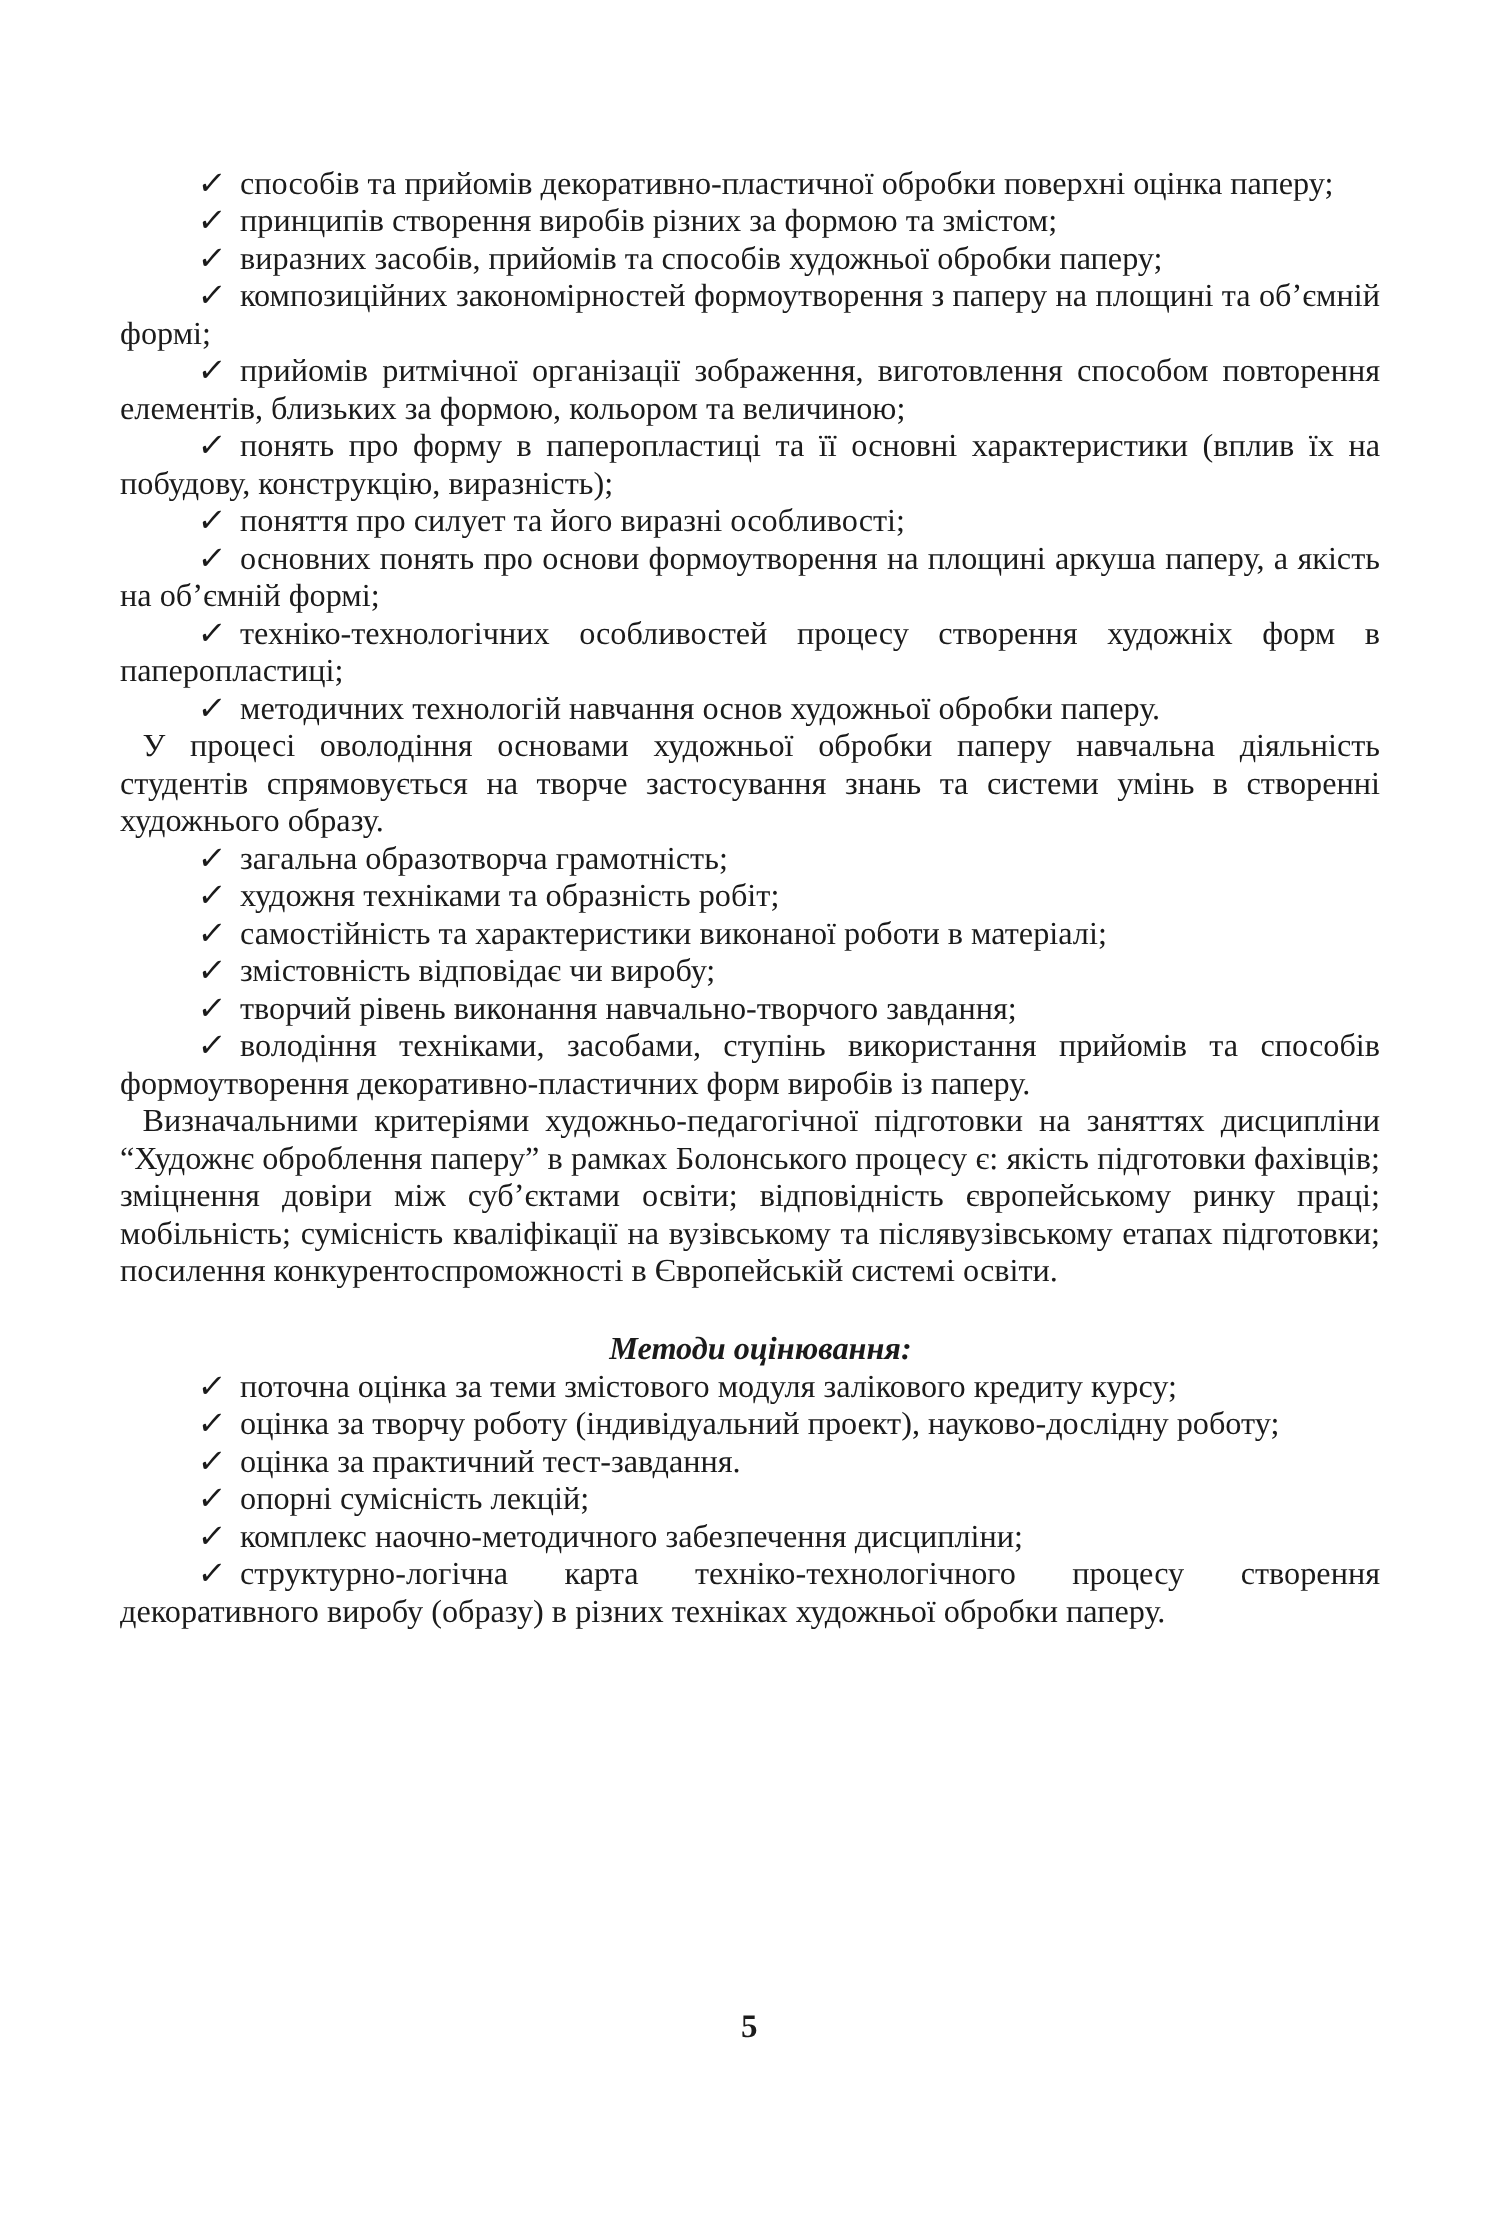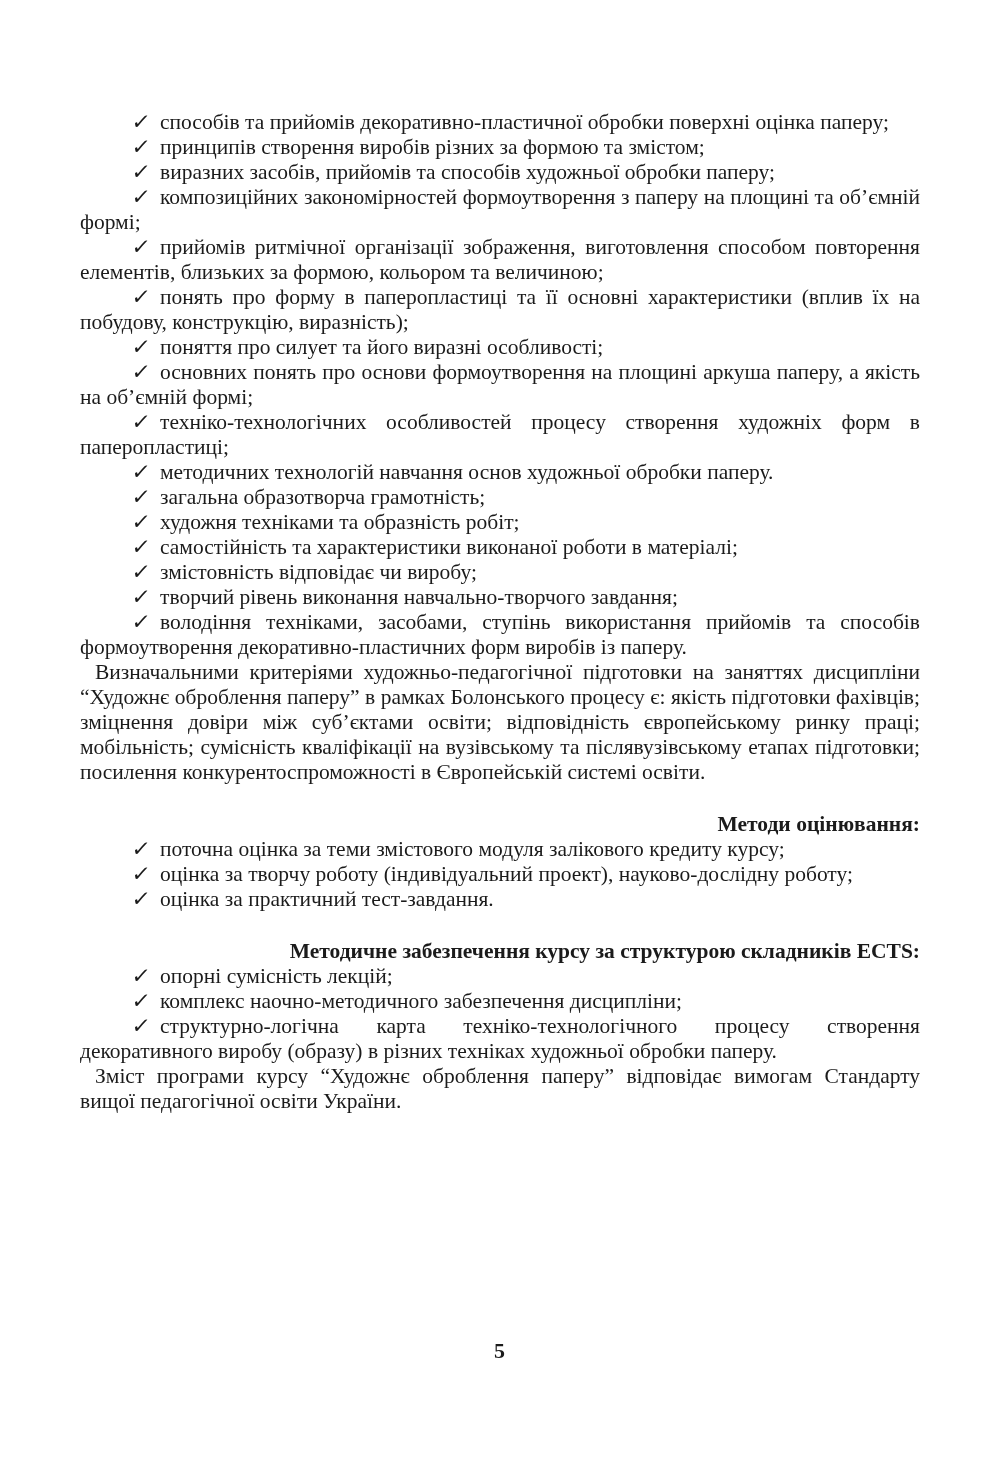--- a/index.html
+++ b/index.html
@@ -36,21 +36,22 @@
   p.para { text-indent: 15px; }
   p.emphasis {
     text-indent: 15px;
     font-weight: bold;
     font-style: italic;
   }
   p.heading {
     text-indent: 14px;
     font-weight: bold;
     margin-top: 27px !important;
-    text-align: right;
+    text-align: center;
+    font-style: italic;
   }
   .check {
     display: inline-block;
     margin-right: 10px;
     font-style: normal;
     transform: skewX(-8deg);
   }
   .page-number {
     position: absolute;
     top: 1338px;
@@ -71,41 +72,40 @@
     <p class="bullet"><span class="check">✓</span><span>принципів створення виробів різних за формою та змістом;</span></p>
     <p class="bullet"><span class="check">✓</span><span>виразних засобів, прийомів та способів художньої обробки паперу;</span></p>
     <p class="bullet"><span class="check">✓</span><span>композиційних закономірностей формоутворення з паперу на площині та об’ємній формі;</span></p>
     <p class="bullet"><span class="check">✓</span><span>прийомів ритмічної організації зображення, виготовлення способом повторення елементів, близьких за формою, кольором та величиною;</span></p>
     <p class="bullet"><span class="check">✓</span><span>понять про форму в паперопластиці та її основні характеристики (вплив їх на побудову, конструкцію, виразність);</span></p>
     <p class="bullet"><span class="check">✓</span><span>поняття про силует та його виразні особливості;</span></p>
     <p class="bullet"><span class="check">✓</span><span>основних понять про основи формоутворення на площині аркуша паперу, а якість на об’ємній формі;</span></p>
     <p class="bullet"><span class="check">✓</span><span>техніко-технологічних особливостей процесу створення художніх форм в паперопластиці;</span></p>
     <p class="bullet"><span class="check">✓</span><span>методичних технологій навчання основ художньої обробки паперу.</span></p>
 
+    <p class="para">У процесі оволодіння основами художньої обробки паперу навчальна діяльність студентів спрямовується на творче застосування знань та системи умінь в створенні художнього образу.</p>
 
 
     <p class="bullet"><span class="check">✓</span><span>загальна образотворча грамотність;</span></p>
     <p class="bullet"><span class="check">✓</span><span>художня техніками та образність робіт;</span></p>
     <p class="bullet"><span class="check">✓</span><span>самостійність та характеристики виконаної роботи в матеріалі;</span></p>
     <p class="bullet"><span class="check">✓</span><span>змістовність відповідає чи виробу;</span></p>
     <p class="bullet"><span class="check">✓</span><span>творчий рівень виконання навчально-творчого завдання;</span></p>
     <p class="bullet"><span class="check">✓</span><span>володіння техніками, засобами, ступінь використання прийомів та способів формоутворення декоративно-пластичних форм виробів із паперу.</span></p>
 
     <p class="para">Визначальними критеріями художньо-педагогічної підготовки на заняттях дисципліни “Художнє оброблення паперу” в рамках Болонського процесу є: якість підготовки фахівців; зміцнення довіри між суб’єктами освіти; відповідність європейському ринку праці; мобільність; сумісність кваліфікації на вузівському та післявузівському етапах підготовки; посилення конкурентоспроможності в Європейській системі освіти.</p>
 
     <p class="heading">Методи оцінювання:</p>
 
     <p class="bullet"><span class="check">✓</span><span>поточна оцінка за теми змістового модуля залікового кредиту курсу;</span></p>
     <p class="bullet"><span class="check">✓</span><span>оцінка за творчу роботу (індивідуальний проект), науково-дослідну роботу;</span></p>
     <p class="bullet"><span class="check">✓</span><span>оцінка за практичний тест-завдання.</span></p>
 
-    <p class="heading">Методичне забезпечення курсу за структурою складників ECTS:</p>
 
     <p class="bullet"><span class="check">✓</span><span>опорні сумісність лекцій;</span></p>
     <p class="bullet"><span class="check">✓</span><span>комплекс наочно-методичного забезпечення дисципліни;</span></p>
     <p class="bullet"><span class="check">✓</span><span>структурно-логічна карта техніко-технологічного процесу створення декоративного виробу (образу) в різних техніках художньої обробки паперу.</span></p>
 
-    <p class="para">Зміст програми курсу “Художнє оброблення паперу” відповідає вимогам Стандарту вищої педагогічної освіти України.</p>
 
   </main>
 
   <div class="page-number">5</div>
 </div>
 
 </body></html>

